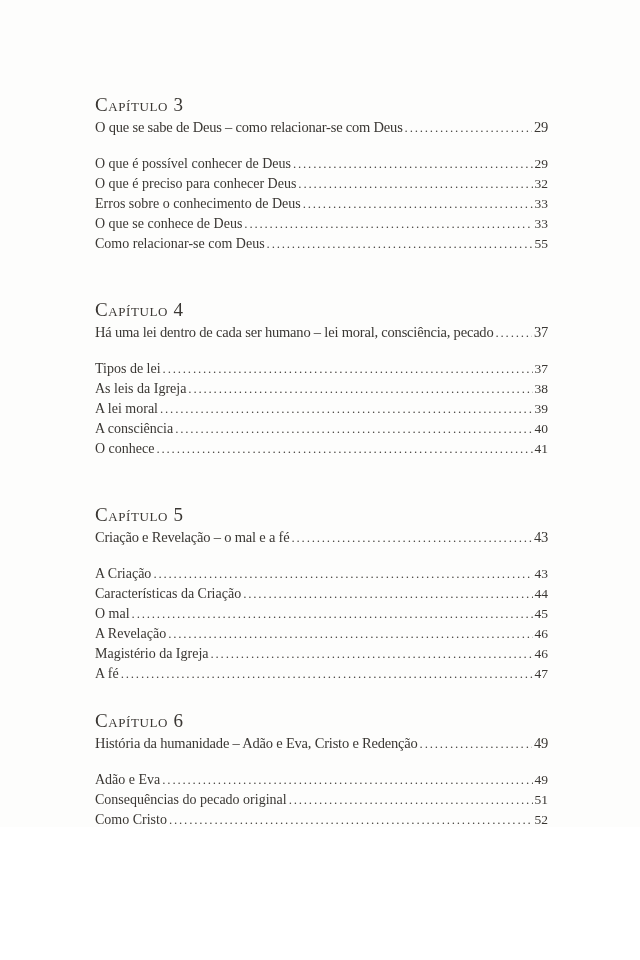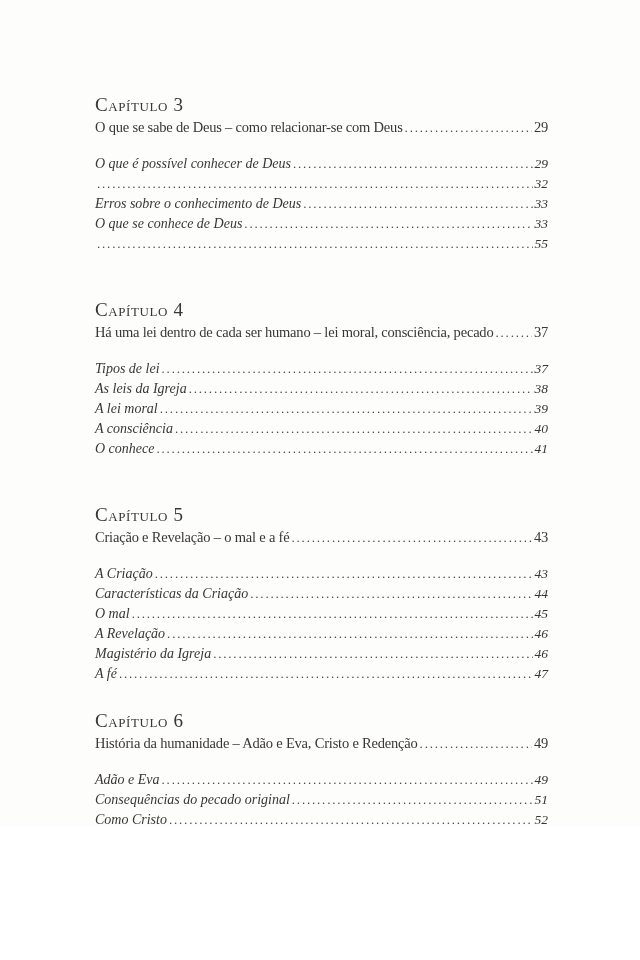--- a/index.html
+++ b/index.html
@@ -61,21 +61,20 @@
   .title-line {
     font-size: 14.5px;
     letter-spacing: -0.2px;
     line-height: 22px;
     margin: 0 0 15px 0;
   }
   .title-line .pagenum { font-size: 14.5px; }
 
   .items { margin: 0; }
   .item-line {
-    font-style: italic;
     font-size: 14px;
     line-height: 20px;
   }
   .item-line .pagenum { font-size: 13.5px; }
 </style>
 </head>
 <body>
 
 <div class="page">
   <div class="content">
@@ -88,37 +87,39 @@
       <span class="pagenum">29</span>
     </div>
     <div class="items">
   <div class="toc-line item-line">
     <span class="label">O que é possível conhecer de Deus</span>
     <span class="leader"></span>
     <span class="pagenum">29</span>
   </div>
 
   <div class="toc-line item-line">
+    <span class="label">O que é preciso para conhecer Deus</span>
     <span class="leader"></span>
     <span class="pagenum">32</span>
   </div>
 
   <div class="toc-line item-line">
     <span class="label">Erros sobre o conhecimento de Deus</span>
     <span class="leader"></span>
     <span class="pagenum">33</span>
   </div>
 
   <div class="toc-line item-line">
     <span class="label">O que se conhece de Deus</span>
     <span class="leader"></span>
     <span class="pagenum">33</span>
   </div>
 
   <div class="toc-line item-line">
+    <span class="label">Como relacionar-se com Deus</span>
     <span class="leader"></span>
     <span class="pagenum">55</span>
   </div>
 </div>
   </section>
 
   <section class="chapter">
     <h2 class="ch-heading">Capítulo 4</h2>
     <div class="toc-line title-line">
       <span class="label">Há uma lei dentro de cada ser humano – lei moral, consciência, pecado</span>

